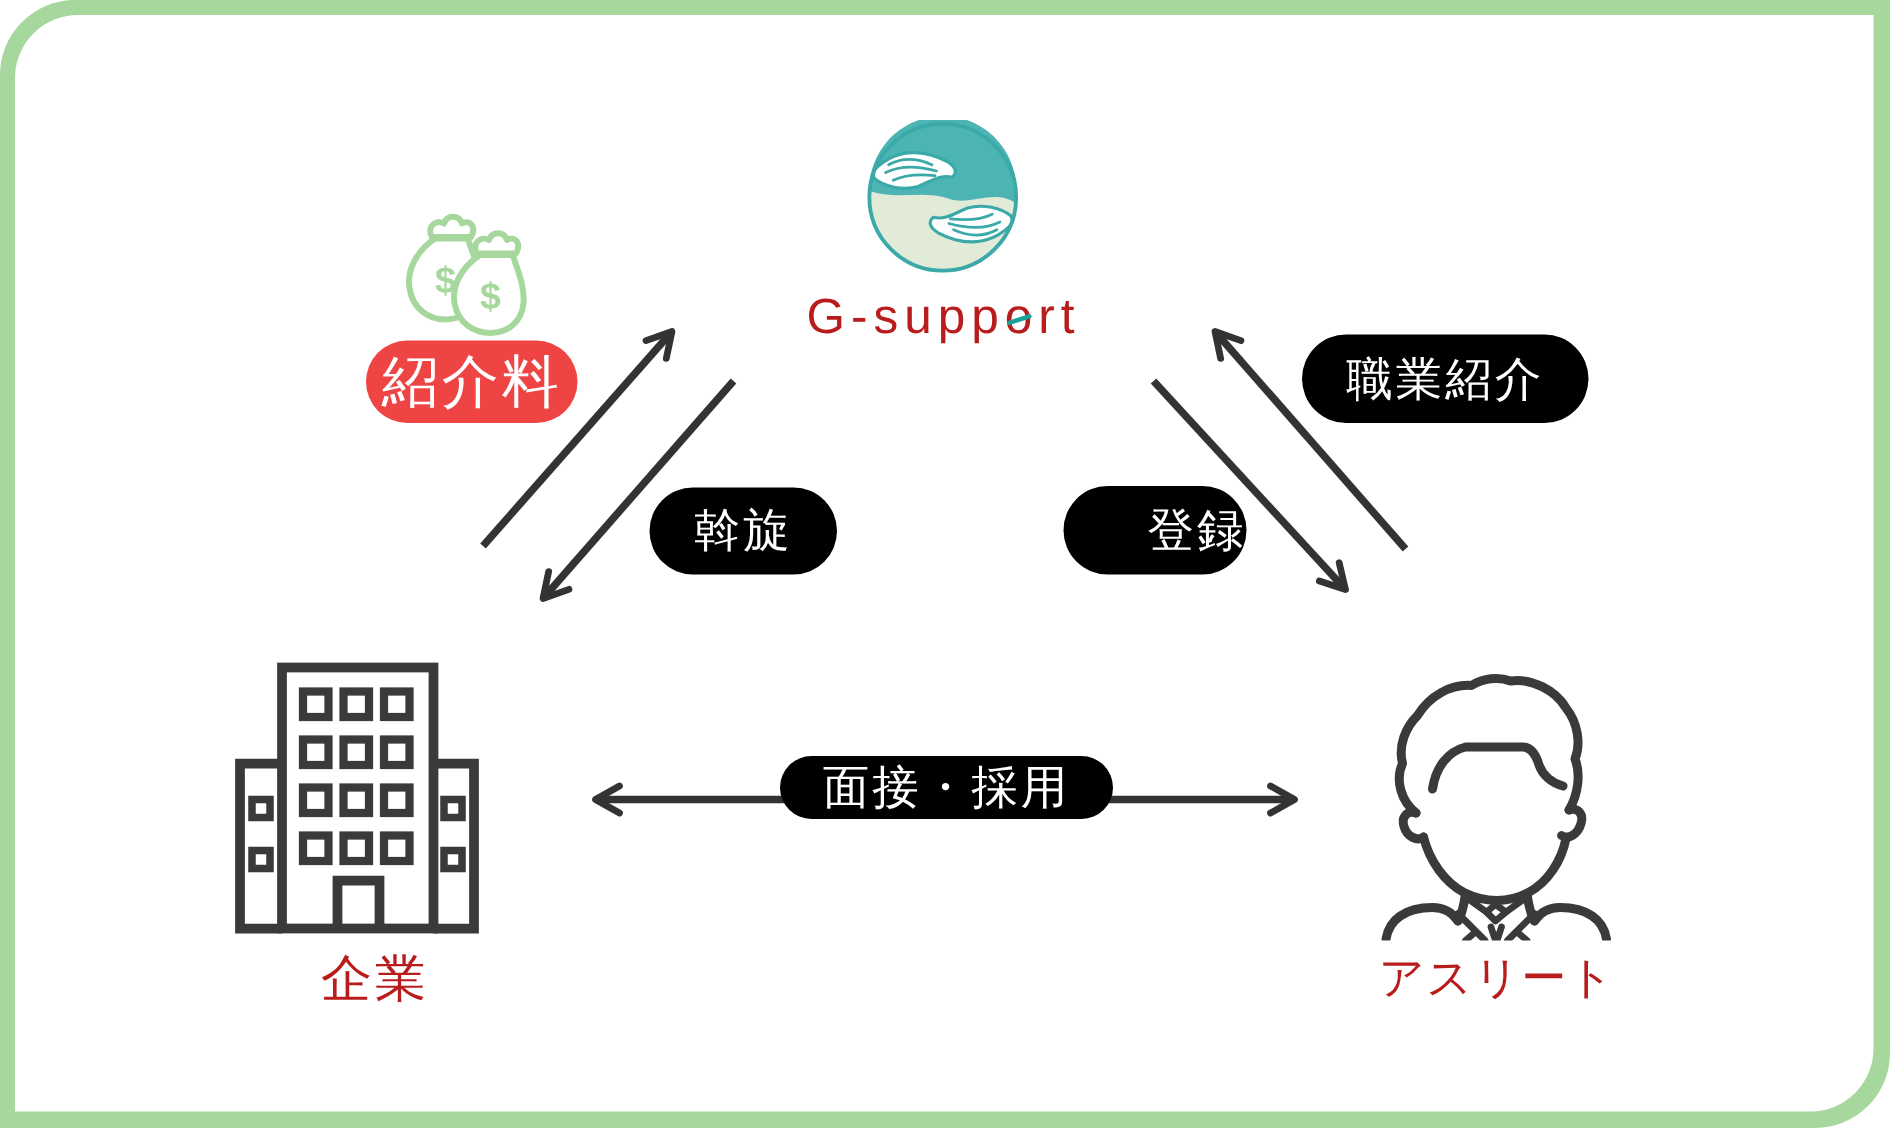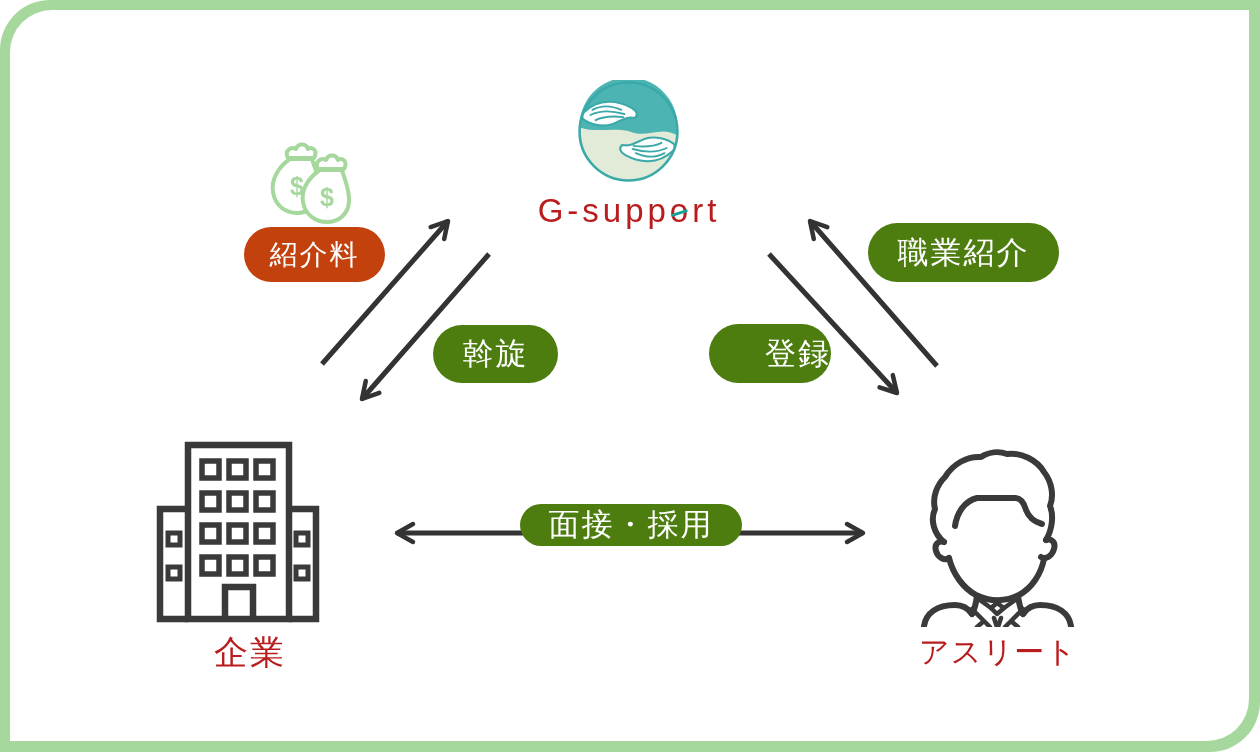--- a/index.html
+++ b/index.html
@@ -22,22 +22,22 @@
   .arrows{position:absolute;left:0;top:0;width:1260px;height:752px;pointer-events:none;}
 
   .pill{
     position:absolute;
     display:flex;align-items:center;justify-content:center;
     border-radius:999px;
     color:#ffffff;
     letter-spacing:2px;
     white-space:nowrap;
   }
-  .pill.dark{background:#4d7c0f;font-size:31px;}
-  .pill.green{background:#c2410c;font-size:28px;}
+  .pill.dark{background:#000000;font-size:31px;}
+  .pill.green{background:#ef4444;font-size:38px;}
 
   .node-label{
     position:absolute;
     text-align:center;
     color:#b91c1c;
     letter-spacing:2px;
   }
   .company-label{left:165px;top:630px;width:170px;font-size:34px;}
   .athlete-label{left:912px;top:632px;width:172px;font-size:30px;letter-spacing:1px;}
 

